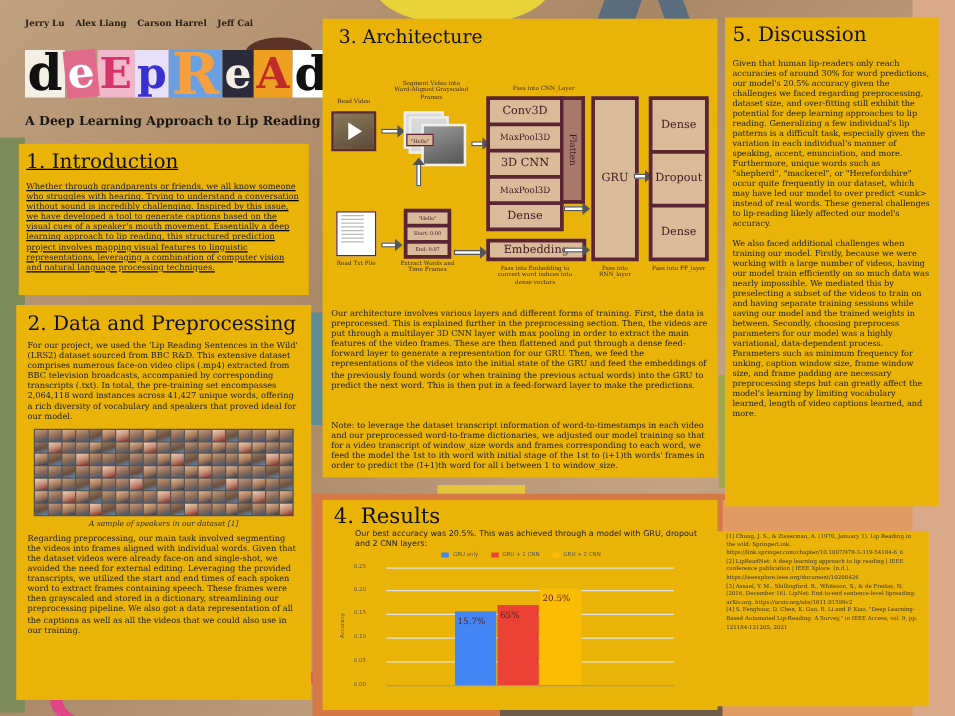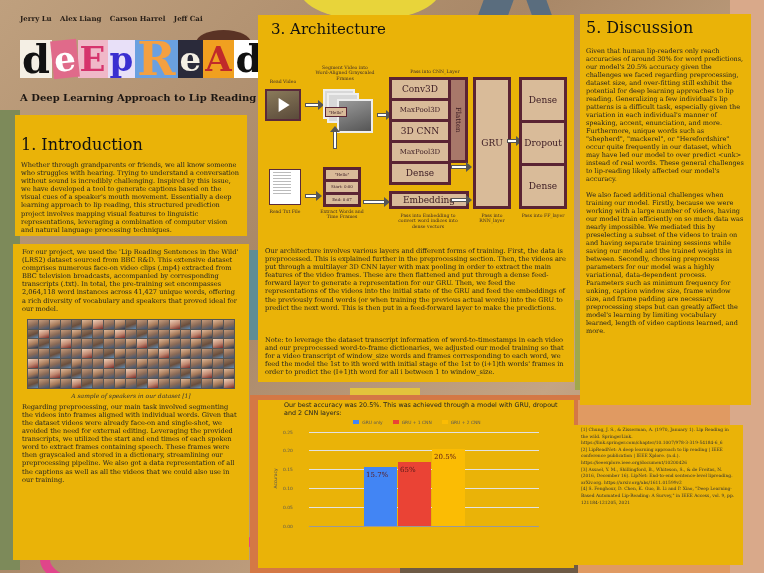--- a/index.html
+++ b/index.html
@@ -40,21 +40,21 @@
   .logo .c3 { background: #f0b8c8; color: #d6336c; }
   .logo .c4 { background: #e8e0f8; color: #3a2fd0; }
   .logo .c5 { background: #6aa0e0; color: #f4a040; font-size: 46px; }
   .logo .c6 { background: #2a2a3a; color: #f4efe4; }
   .logo .c7 { background: #f0a020; color: #c02a2a; }
   .logo .c8 { background: #ffffff; color: #111; font-size: 38px; }
   .lips { position: absolute; left: 196px; top: 30px; width: 55px; height: 26px; background: #5a3325; border-radius: 50% 50% 45% 45%; }
   .subtitle { position: absolute; left: 20px; top: 92px; font-size: 10px; color: #1c1612; font-weight: bold; font-family: "DejaVu Serif", serif; }
 
   
-  #intro { left: 15px; top: 115px; width: 232px; height: 121px; padding: 20px 6px; }
+  #intro { left: 15px; top: 115px; width: 232px; height: 121px; padding: 4px 6px; text-decoration: underline; }
   #intro .sec-title { font-size: 16px; line-height: 20px; margin-bottom: 6px; }
 
   
   #data { left: 13px; top: 244px; width: 236px; height: 316px; padding: 4px 9px; }
   #data .sec-title { font-size: 16px; line-height: 22px; margin-bottom: 2px; }
   .speaker-grid { width: 208px; height: 70px; margin: 6px auto 0; display: grid; grid-template-columns: repeat(19, 1fr); grid-template-rows: repeat(7, 1fr); gap: 1px; background: #555; padding: 1px; }
   .speaker-grid div { background: linear-gradient(160deg, #c79c7c 0%, #8a6a56 55%, #3e5678 100%); }
   .speaker-grid div:nth-child(3n) { background: linear-gradient(160deg, #e0b898 0%, #a47858 55%, #2a3a58 100%); }
   .speaker-grid div:nth-child(5n) { background: linear-gradient(160deg, #9a7a60 0%, #6a4e3c 55%, #5a8ab8 100%); }
   .speaker-grid div:nth-child(7n) { background: linear-gradient(160deg, #f0d0b8 0%, #c08870 55%, #7a2a2a 100%); }
@@ -146,20 +146,21 @@
   <span class="ch c8">d</span>
 </div>
 <div class="subtitle">A Deep Learning Approach to Lip Reading</div>
 
 <section class="panel" id="intro">
   <h2 class="sec-title">1. Introduction</h2>
   <p class="body-text">Whether through grandparents or friends, we all know someone who struggles with hearing. Trying to understand a conversation without sound is incredibly challenging. Inspired by this issue, we have developed a tool to generate captions based on the visual cues of a speaker's mouth movement. Essentially a deep learning approach to lip reading, this structured prediction project involves mapping visual features to linguistic representations, leveraging a combination of computer vision and natural language processing techniques.</p>
 </section>
 
 <section class="panel" id="data">
+  <h2 class="sec-title">2. Data and Preprocessing</h2>
   <p class="body-text">For our project, we used the 'Lip Reading Sentences in the Wild' (LRS2) dataset sourced from BBC R&amp;D. This extensive dataset comprises numerous face-on video clips (.mp4) extracted from BBC television broadcasts, accompanied by corresponding transcripts (.txt). In total, the pre-training set encompasses 2,064,118 word instances across 41,427 unique words, offering a rich diversity of vocabulary and speakers that proved ideal for our model.</p>
   <div class="speaker-grid" id="speakerGrid">
       <div></div>
       <div></div>
       <div></div>
       <div></div>
       <div></div>
       <div></div>
       <div></div>
       <div></div>
@@ -356,20 +357,21 @@
       <div class="cell">Dropout</div>
       <div class="cell">Dense</div>
     </div>
     <div class="dlabel" style="left:254px;top:172px;width:48px;">Pass into FF_layer</div>
   </div>
   <p class="body-text">Our architecture involves various layers and different forms of training. First, the data is preprocessed. This is explained further in the preprocessing section. Then, the videos are put through a multilayer 3D CNN layer with max pooling in order to extract the main features of the video frames. These are then flattened and put through a dense feed-forward layer to generate a representation for our GRU. Then, we feed the representations of the videos into the initial state of the GRU and feed the embeddings of the previously found words (or when training the previous actual words) into the GRU to predict the next word. This is then put in a feed-forward layer to make the predictions.</p>
   <p class="body-text note">Note: to leverage the dataset transcript information of word-to-timestamps in each video and our preprocessed word-to-frame dictionaries, we adjusted our model training so that for a video transcript of window_size words and frames corresponding to each word, we feed the model the 1st to ith word with initial stage of the 1st to (i+1)th words' frames in order to predict the (I+1)th word for all i between 1 to window_size.</p>
 </section>
 
 <section class="panel" id="results">
+  <h2 class="sec-title">4. Results</h2>
   <p class="intro">Our best accuracy was 20.5%. This was achieved through a model with GRU, dropout and 2 CNN layers:</p>
   <div class="chart">
     <div class="legend">
       <div class="item">
           <span class="sw" style="background:#4285f4"></span>
           <span>GRU only</span>
         </div>
       <div class="item">
           <span class="sw" style="background:#ea4335"></span>
           <span>GRU + 1 CNN</span>

